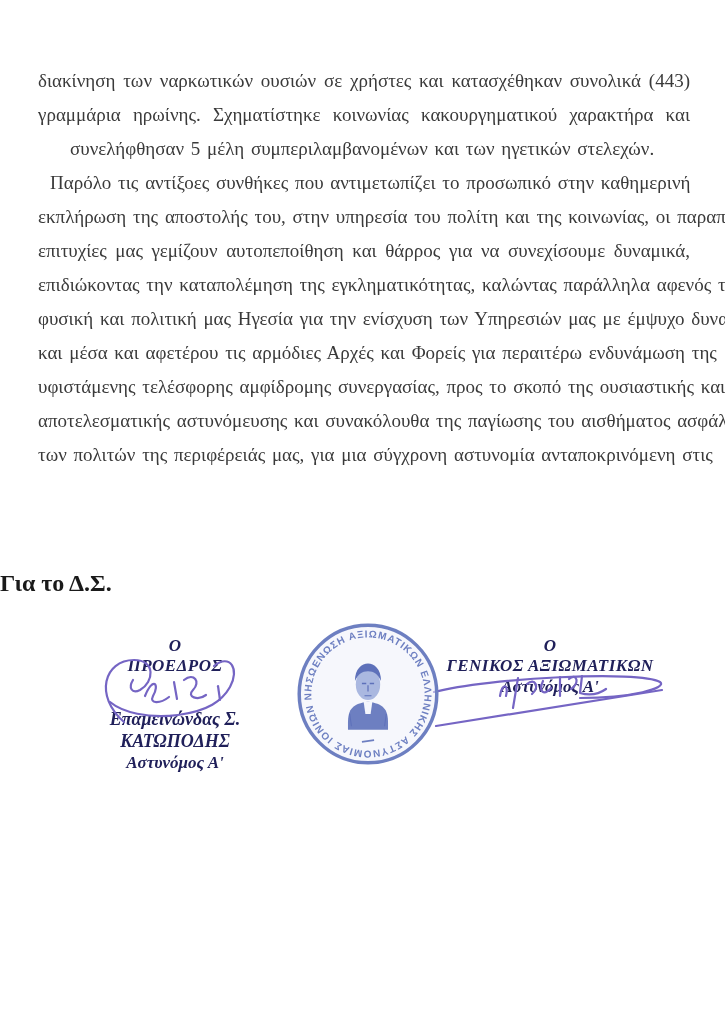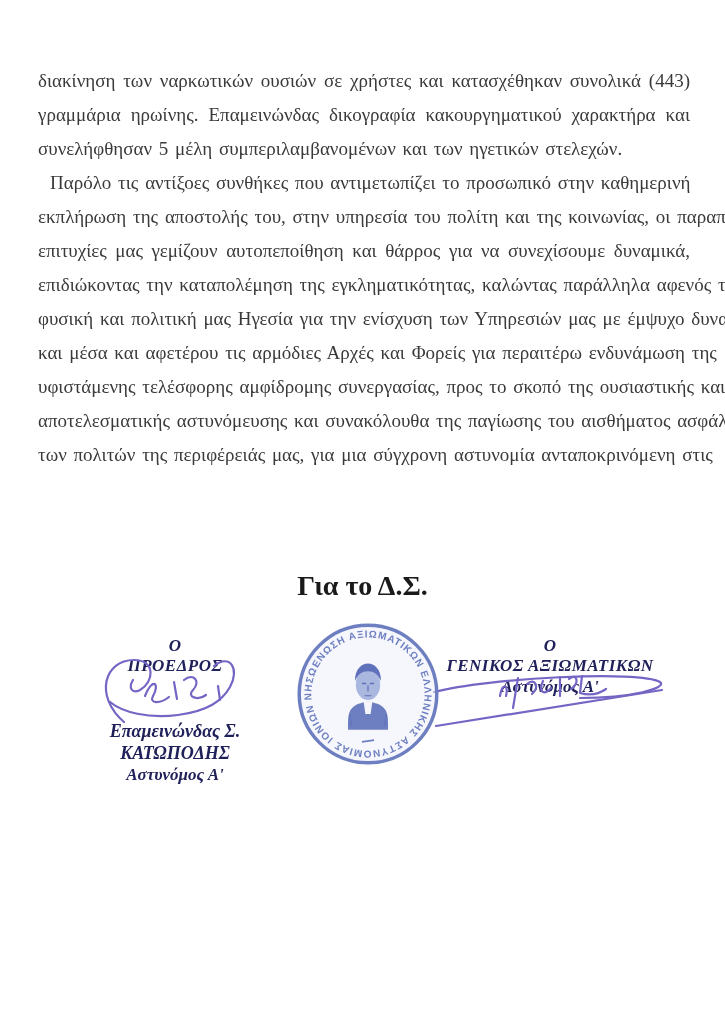--- a/index.html
+++ b/index.html
@@ -24,60 +24,60 @@
   .text-line {
     height: 34px;
     line-height: 34px;
     text-align: justify;
     text-align-last: justify;
     word-spacing: 2px;
     white-space: nowrap;
   }
   .text-line.last {
     text-align-last: left;
+    margin-left: 32px;
   }
   .text-line.indent { text-indent: 12px; }
   .closing-heading {
     position: absolute;
     top: 570px;
     left: 0;
     width: 100%;
-    text-align: center;
     font-weight: bold;
-    font-size: 28px;
+    font-size: 24px;
     color: #1a1a1a;
   }
   .sig-block {
     position: absolute;
     text-align: center;
     font-weight: bold;
     font-style: italic;
     color: #20205a;
   }
   .sig-block .o-label { font-size: 17px; line-height: 20px; }
   .sig-block .role   { font-size: 17px; line-height: 20px; letter-spacing: 0.5px; }
   .sig-block .name   { font-size: 18px; line-height: 22px; }
   .sig-block .rank   { font-size: 17px; line-height: 22px; }
   .sig-left  { left: 55px;  top: 636px; width: 240px; }
   .sig-right { left: 420px; top: 636px; width: 260px; }
-  .sig-left .name  { margin-top: 44px; }
+  .sig-left .name  { margin-top: 32px; }
   .sig-right .name { margin-top: 52px; }
   .sig-ink { position: absolute; pointer-events: none; }
   .sig-ink-left  { left: 90px;  top: 652px; }
   .sig-ink-right { left: 428px; top: 660px; }
   .stamp { position: absolute; left: 294px; top: 620px; }
 </style>
 </head>
 <body>
 
 <div class="page">
 
   <div class="body-text">
     <div class="text-line">διακίνηση των ναρκωτικών ουσιών σε χρήστες και κατασχέθηκαν συνολικά (443)</div>
-    <div class="text-line">γραμμάρια ηρωίνης. Επαμεινώνδας δικογραφία κακουργηματικού χαρακτήρα και</div>
+    <div class="text-line">γραμμάρια ηρωίνης. Σχηματίστηκε κοινωνίας κακουργηματικού χαρακτήρα και</div>
     <div class="text-line last">συνελήφθησαν 5 μέλη συμπεριλαμβανομένων και των ηγετικών στελεχών.</div>
     <div class="text-line indent">Παρόλο τις αντίξοες συνθήκες που αντιμετωπίζει το προσωπικό στην καθημερινή</div>
     <div class="text-line">εκπλήρωση της αποστολής του, στην υπηρεσία του πολίτη και της κοινωνίας, οι παραπάνω</div>
     <div class="text-line">επιτυχίες μας γεμίζουν αυτοπεποίθηση και θάρρος για να συνεχίσουμε δυναμικά,</div>
     <div class="text-line">επιδιώκοντας την καταπολέμηση της εγκληματικότητας, καλώντας παράλληλα αφενός την</div>
     <div class="text-line">φυσική και πολιτική μας Ηγεσία για την ενίσχυση των Υπηρεσιών μας με έμψυχο δυναμικό</div>
     <div class="text-line">και μέσα και αφετέρου τις αρμόδιες Αρχές και Φορείς για περαιτέρω ενδυνάμωση της</div>
     <div class="text-line">υφιστάμενης τελέσφορης αμφίδρομης συνεργασίας, προς το σκοπό της ουσιαστικής και</div>
     <div class="text-line">αποτελεσματικής αστυνόμευσης και συνακόλουθα της παγίωσης του αισθήματος ασφάλειας</div>
     <div class="text-line">των πολιτών της περιφέρειάς μας, για μια σύγχρονη αστυνομία ανταποκρινόμενη στις</div>

